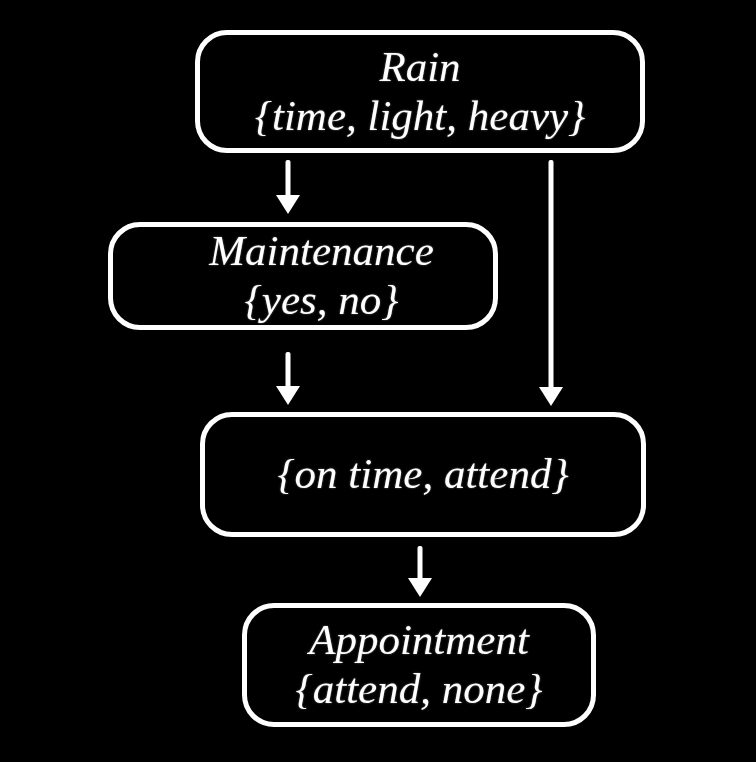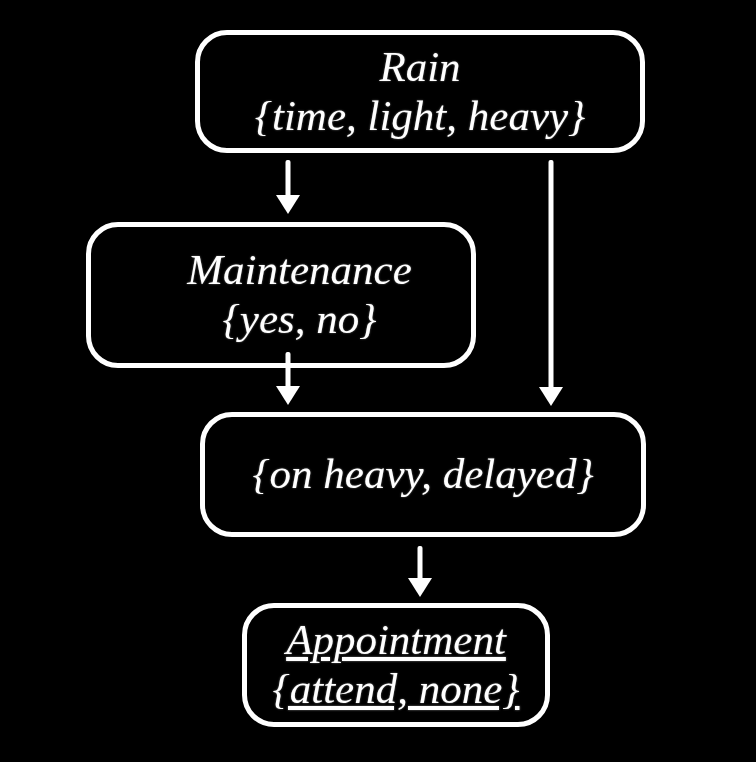--- a/index.html
+++ b/index.html
@@ -27,23 +27,23 @@
     align-items: center;
     justify-content: center;
     font-style: italic;
     font-size: 43px;
     line-height: 1.13;
     text-align: left;
     text-shadow: 0 0 2px rgba(255,255,255,0.45);
     white-space: nowrap;
   }
   .node-rain        { left: 195px; top:  30px; width: 450px; height: 123px; }
-  .node-maintenance { left:  86px; top: 222px; width: 390px; height: 146px; padding-left: 37px; }
+  .node-maintenance { left:  108px; top: 222px; width: 390px; height: 108px; padding-left: 37px; }
   .node-train       { left: 200px; top: 412px; width: 446px; height: 125px; }
-  .node-appointment { left: 242px; top: 603px; width: 308px; height: 124px; text-decoration: underline; }
+  .node-appointment { left: 242px; top: 603px; width: 354px; height: 124px; }
 
   .arrow {
     position: absolute;
     width: 24px;
   }
   .arrow .shaft {
     position: absolute;
     left: 50%;
     top: 0;
     transform: translateX(-50%);
@@ -77,21 +77,21 @@
     <span>Rain</span>
     <span>{time, light, heavy}</span>
   </div>
 
   <div class="node node-maintenance">
     <span>Maintenance</span>
     <span>{yes, no}</span>
   </div>
 
   <div class="node node-train">
-    <span>{on heavy, delayed}</span>
+    <span>{on time, attend}</span>
   </div>
 
   <div class="node node-appointment">
     <span>Appointment</span>
     <span>{attend, none}</span>
   </div>
 
   <div class="arrow arrow-rain-maintenance">
     <span class="shaft"></span>
     <span class="head"></span>

